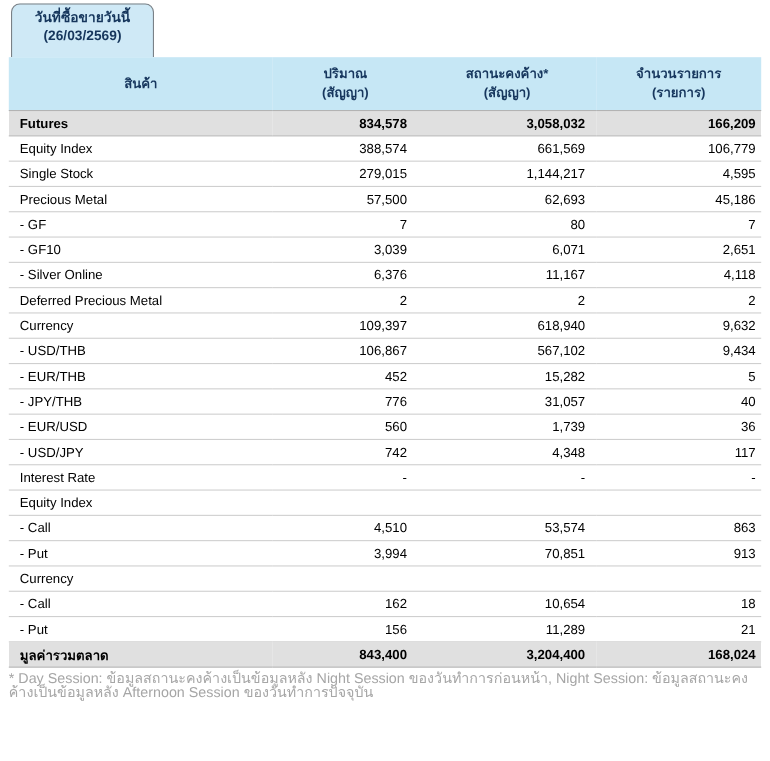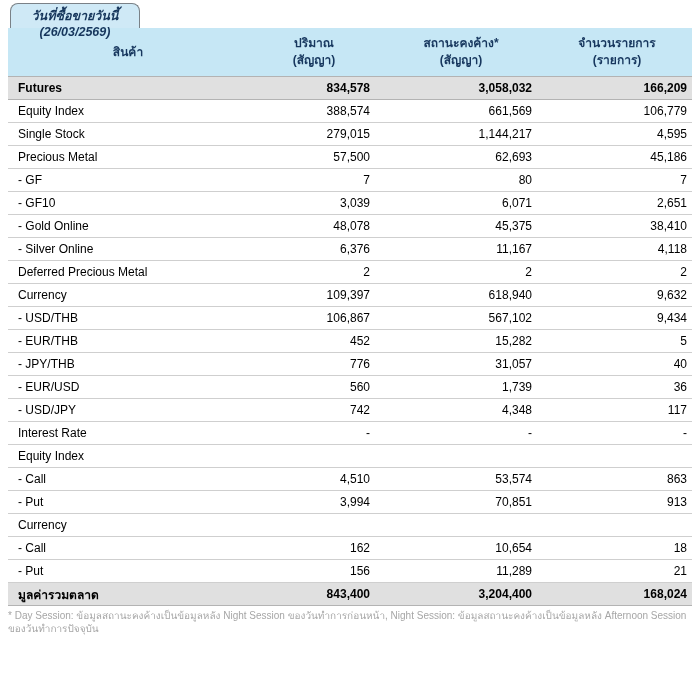--- a/index.html
+++ b/index.html
@@ -12,22 +12,21 @@
   .page {
     position: relative;
     width: 700px;
     height: 692px;
     overflow: hidden;
     background: #ffffff;
   }
   
   .tab-strip {
     position: relative;
-    height: 28px;
-    font-style: italic;
+    height: 52px;
   }
   .tab {
     position: absolute;
     left: 10px;
     top: 3px;
     bottom: 0;
     width: 130px;
     background: #cfe9f6;
     border: 1px solid #7a8187;
     border-bottom: none;
@@ -73,21 +72,21 @@
   td.num-cell.last { padding-right: 5px; }
   tr.summary td {
     background: #e0e0e0;
     font-weight: bold;
     border-top: 1px solid #b3b3b3;
     border-bottom: 1px solid #b3b3b3;
   }
   
   .footnote {
     margin: 3px 8px 0 8px;
-    font-size: 10px;
+    font-size: 13px;
     line-height: 13px;
     color: #a6a6a6;
   }
 </style>
 </head>
 <body>
 
 <div class="page">
 
   <div class="tab-strip">
@@ -154,26 +153,20 @@
           <td class="num-cell">80</td>
           <td class="num-cell last">7</td>
         </tr>
         <tr>
           <td class="label-cell">- GF10</td>
           <td class="num-cell">3,039</td>
           <td class="num-cell">6,071</td>
           <td class="num-cell last">2,651</td>
         </tr>
         <tr>
-          <td class="label-cell">- Gold Online</td>
-          <td class="num-cell">48,078</td>
-          <td class="num-cell">45,375</td>
-          <td class="num-cell last">38,410</td>
-        </tr>
-        <tr>
           <td class="label-cell">- Silver Online</td>
           <td class="num-cell">6,376</td>
           <td class="num-cell">11,167</td>
           <td class="num-cell last">4,118</td>
         </tr>
         <tr>
           <td class="label-cell">Deferred Precious Metal</td>
           <td class="num-cell">2</td>
           <td class="num-cell">2</td>
           <td class="num-cell last">2</td>

